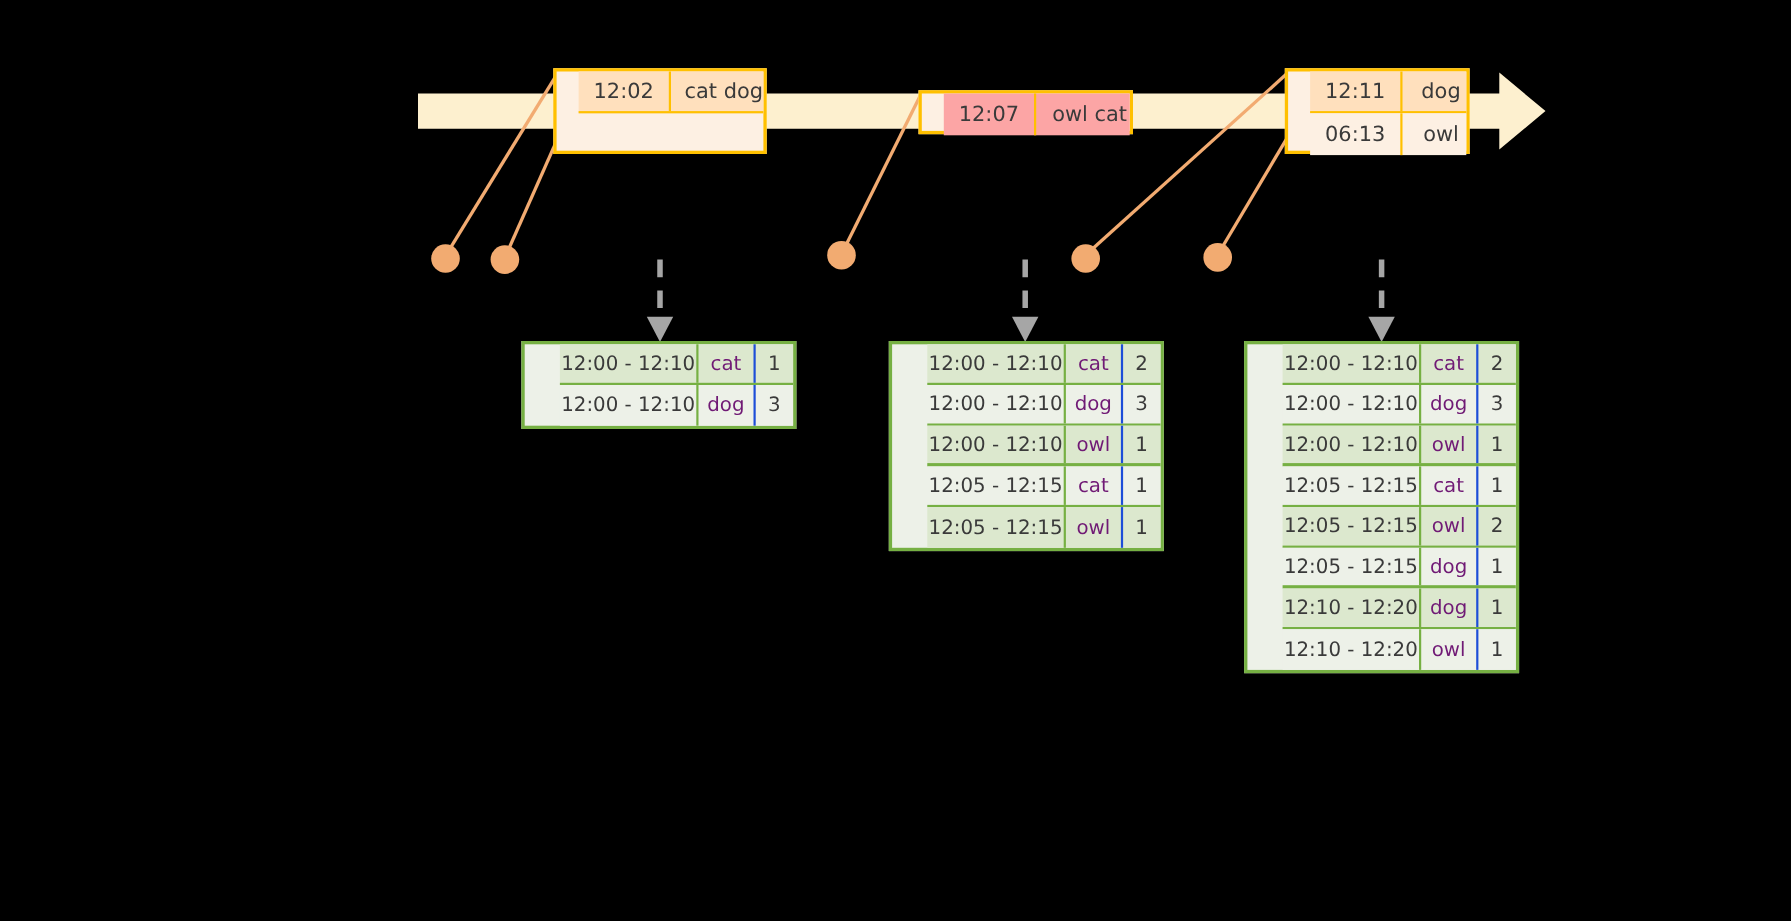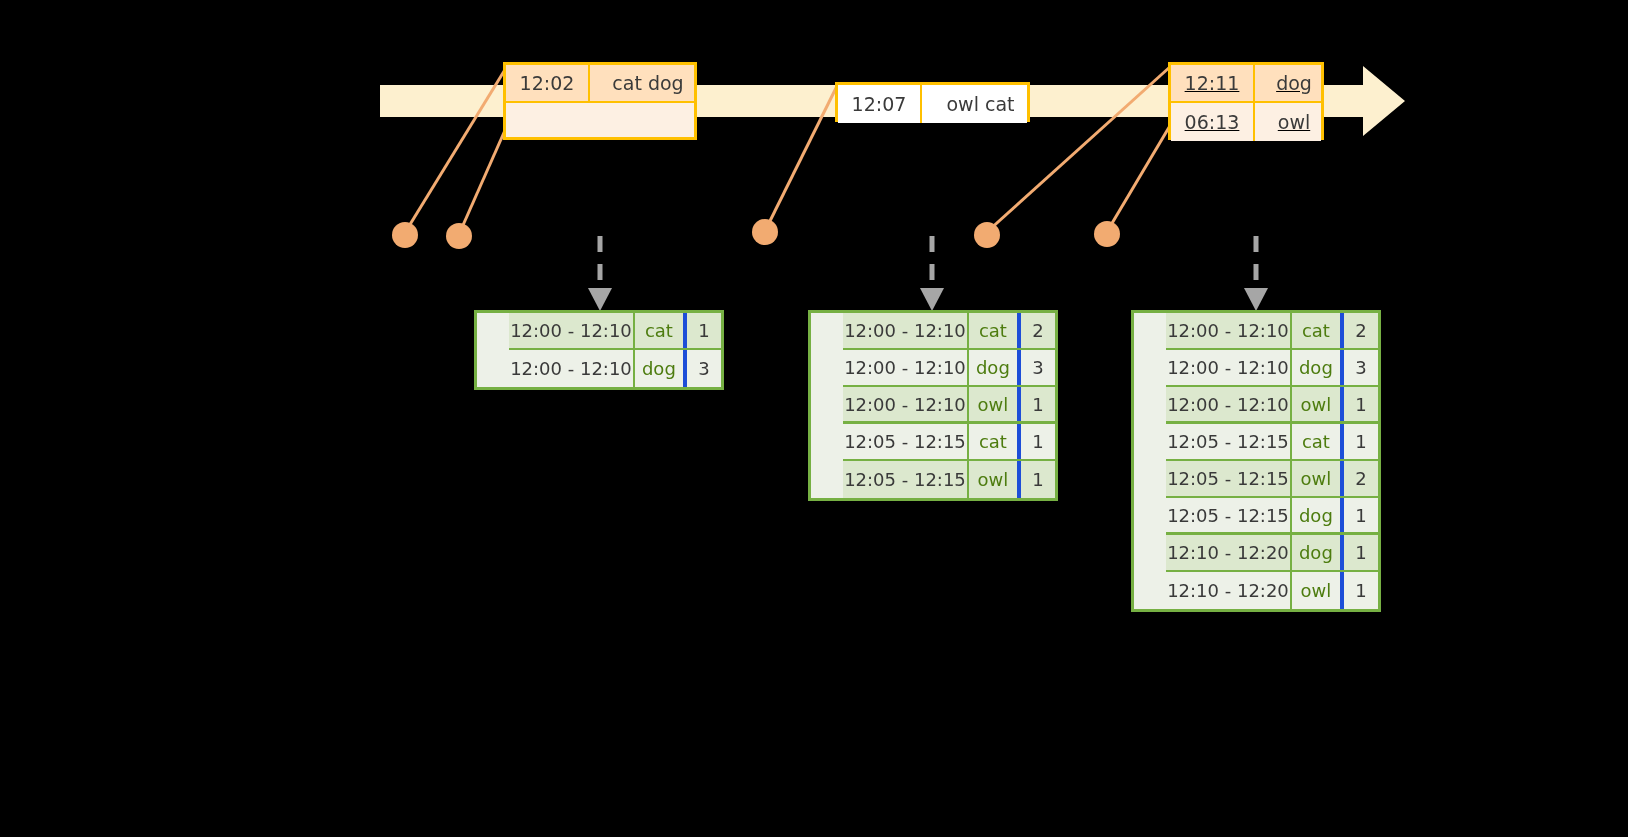--- a/index.html
+++ b/index.html
@@ -22,35 +22,36 @@
     height: 837px;
   }
 
   
   .evt-box {
     position: absolute;
     border: 3px solid #ffc000;
     box-sizing: border-box;
     background: #fdf0e3;
     z-index: 5;
+    padding-left: 20px;
   }
   .evt-row {
     display: flex;
     height: 38px;
     box-sizing: border-box;
   }
   .evt-row.r-top {
     background: #ffe0bd;
     border-bottom: 2px solid #ffc000;
   }
   .evt-row.r-bot {
     background: #fdf0e3;
   }
   .evt-row.r-only {
-    background: #ffffff;
+    background: #fca5a5;
   }
   .evt-time {
     width: 84px;
     display: flex;
     align-items: center;
     justify-content: center;
     font-size: 19px;
     color: #3a3a3a;
     border-right: 2px solid #ffc000;
     box-sizing: border-box;
@@ -94,22 +95,22 @@
     color: #3a3a3a;
     border-right: 2px solid #76b043;
     box-sizing: border-box;
   }
   .agg-key {
     width: 60px;
     display: flex;
     align-items: center;
     justify-content: center;
     font-size: 18px;
-    color: #4d7c0f;
-    border-right: 4px solid #1d4ed8;
+    color: #701a75;
+    border-right: 2px solid #1d4ed8;
     box-sizing: border-box;
   }
   .agg-cnt {
     width: 40px;
     display: flex;
     align-items: center;
     justify-content: center;
     font-size: 18px;
     color: #3a3a3a;
     box-sizing: border-box;
@@ -159,21 +160,21 @@
     </div>
   </div>
 
   <div class="evt-box" id="evt-box-2" style="left:835px; top:82px; width:195px; height:40px;">
     <div class="evt-row r-only">
       <div class="evt-time">12:07</div>
       <div class="evt-words">owl cat</div>
     </div>
   </div>
 
-  <div class="evt-box" id="evt-box-3" style="left:1168px; top:62px; width:156px; height:78px;text-decoration:underline;">
+  <div class="evt-box" id="evt-box-3" style="left:1168px; top:62px; width:168px; height:78px;">
     <div class="evt-row r-top">
       <div class="evt-time">12:11</div>
       <div class="evt-words">dog</div>
     </div>
     <div class="evt-row r-bot">
       <div class="evt-time">06:13</div>
       <div class="evt-words">owl</div>
     </div>
   </div>
 

